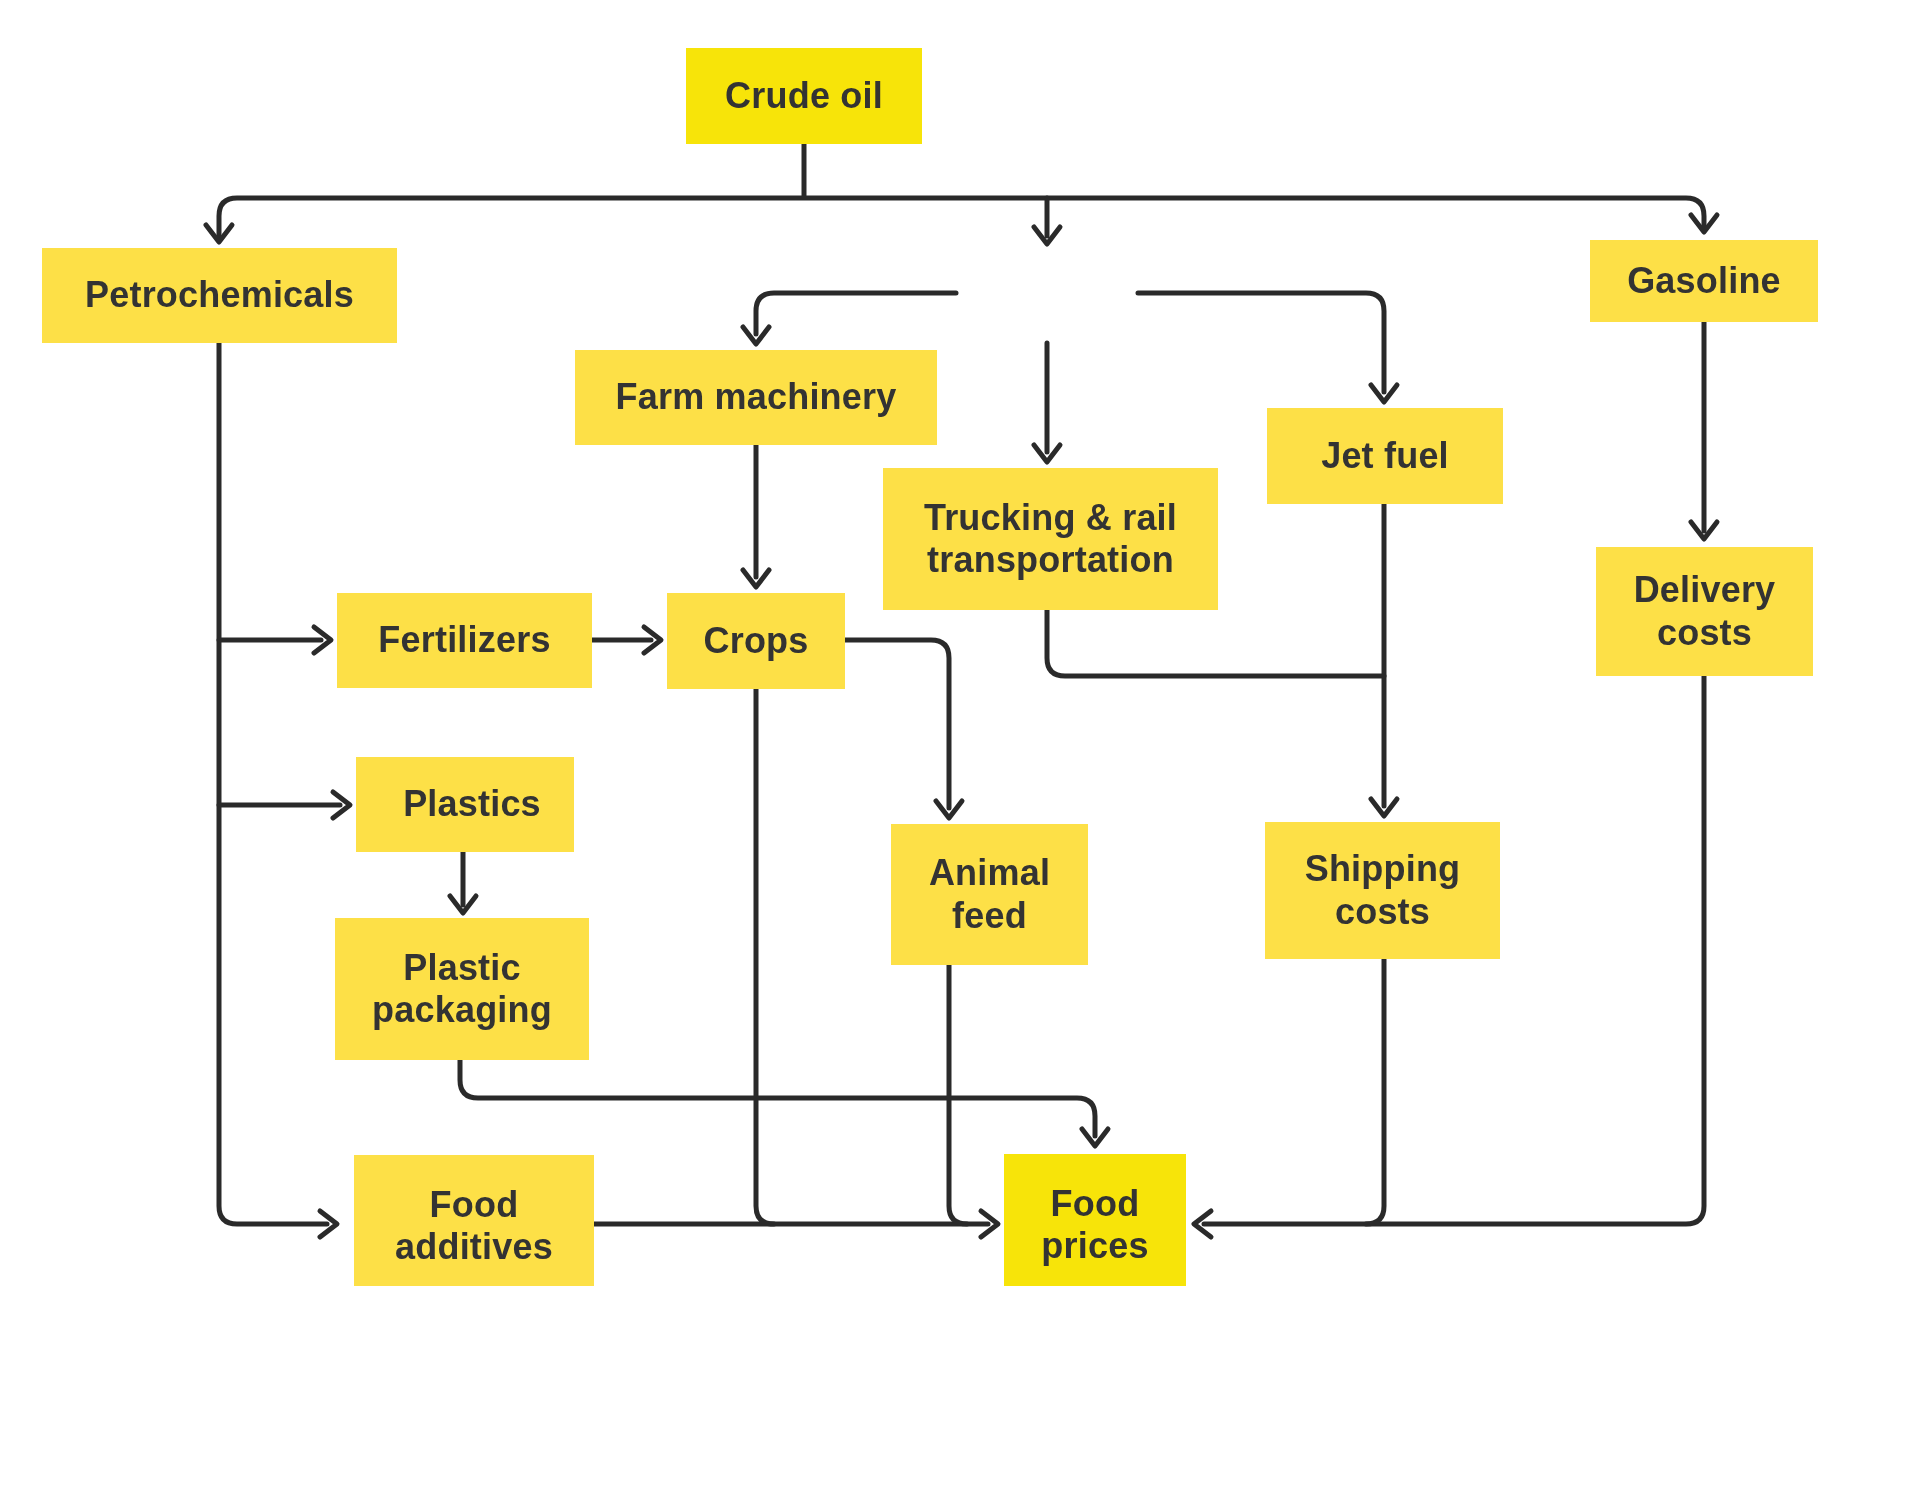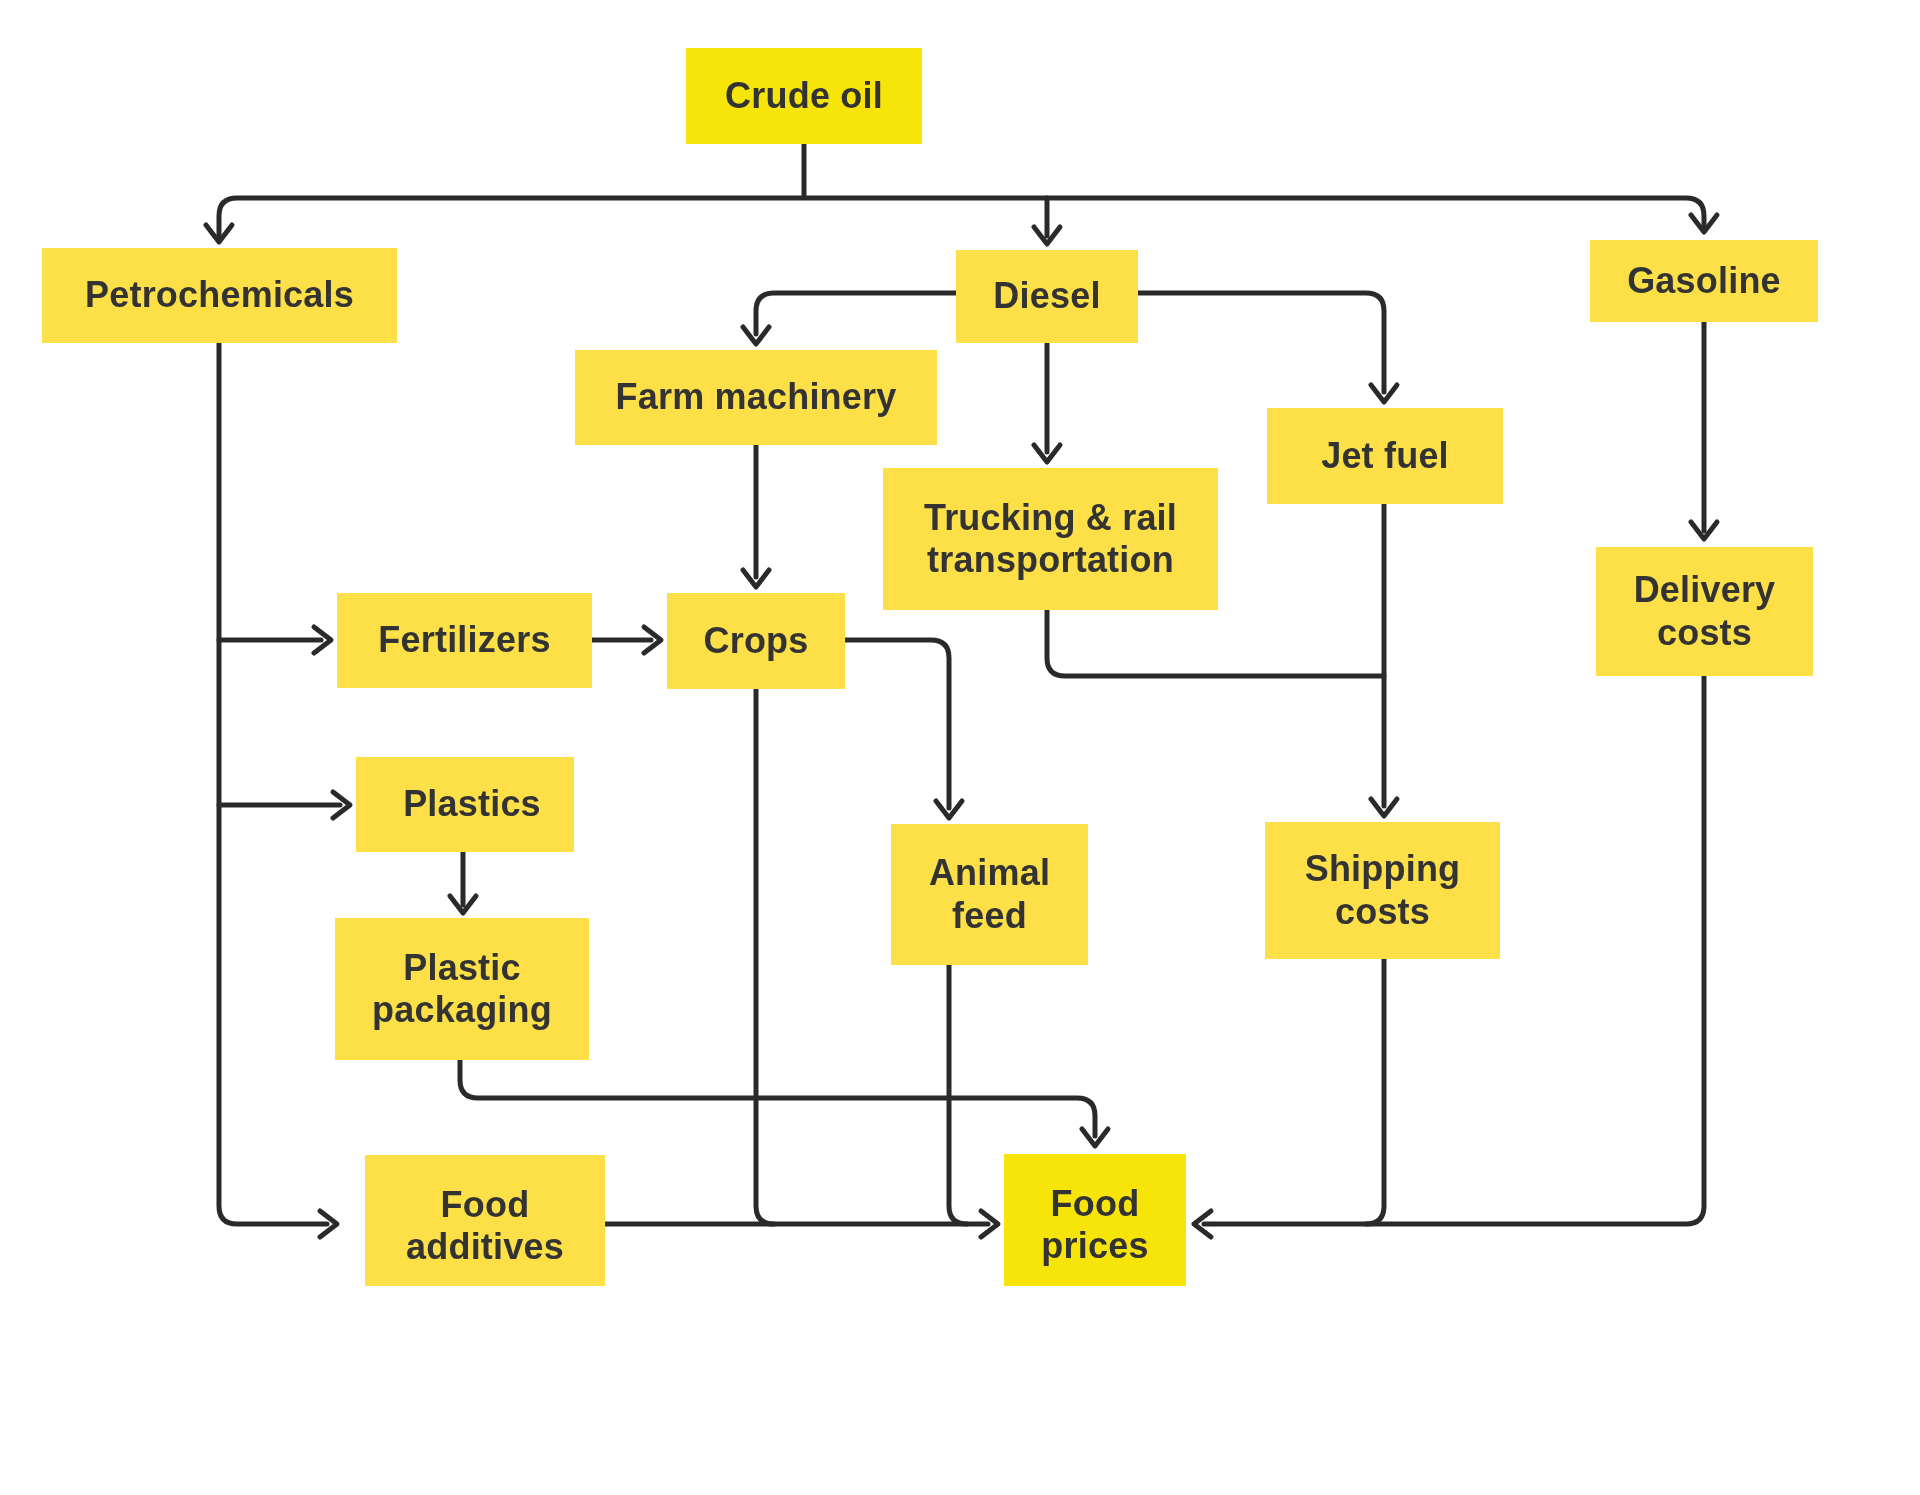--- a/index.html
+++ b/index.html
@@ -112,21 +112,20 @@
     <path d="M1691 522 L1704 539 L1717 522"></path>
     <path d="M1082 1129 L1095 1146 L1108 1129"></path>
     <path d="M981 1211 L998 1224 L981 1237"></path>
     <path d="M1211 1211 L1194 1224 L1211 1237"></path>
   </svg>
 
   <div class="node node--highlight" style="left:686px; top:48px; width:236px; height:96px;">Crude oil</div>
 
   <div class="node" style="left:42px; top:248px; width:355px; height:95px;">Petrochemicals</div>
 
-  <div class="node" style="left:956px; top:250px; width:182px; height:93px;">Diesel</div>
 
   <div class="node" style="left:1590px; top:240px; width:228px; height:82px;">Gasoline</div>
 
   <div class="node" style="left:575px; top:350px; width:362px; height:95px;">Farm machinery</div>
 
   <div class="node" style="left:1267px; top:408px; width:236px; height:96px;">Jet fuel</div>
 
   <div class="node" style="left:883px; top:468px; width:335px; height:142px;">Trucking &amp; rail transportation</div>
 
   <div class="node" style="left:337px; top:593px; width:255px; height:95px;">Fertilizers</div>
@@ -136,19 +135,19 @@
   <div class="node" style="left:1596px; top:547px; width:217px; height:129px;">Delivery costs</div>
 
   <div class="node" style="left:356px; top:757px; width:218px; height:95px;padding-left:22px;">Plastics</div>
 
   <div class="node" style="left:851px; top:824px; width:197px; height:141px;margin-left:40px;">Animal feed</div>
 
   <div class="node" style="left:1265px; top:822px; width:235px; height:137px;">Shipping costs</div>
 
   <div class="node" style="left:335px; top:918px; width:254px; height:142px;">Plastic packaging</div>
 
-  <div class="node" style="left:365px; top:1155px; width:240px; height:142px;">Food additives</div>
+  <div class="node" style="left:354px; top:1155px; width:240px; height:142px;">Food additives</div>
 
   <div class="node node--highlight" style="left:1004px; top:1154px; width:182px; height:142px;">Food prices</div>
 
   <div class="logo">Vox</div>
 
 </div>
 
 </body></html>

